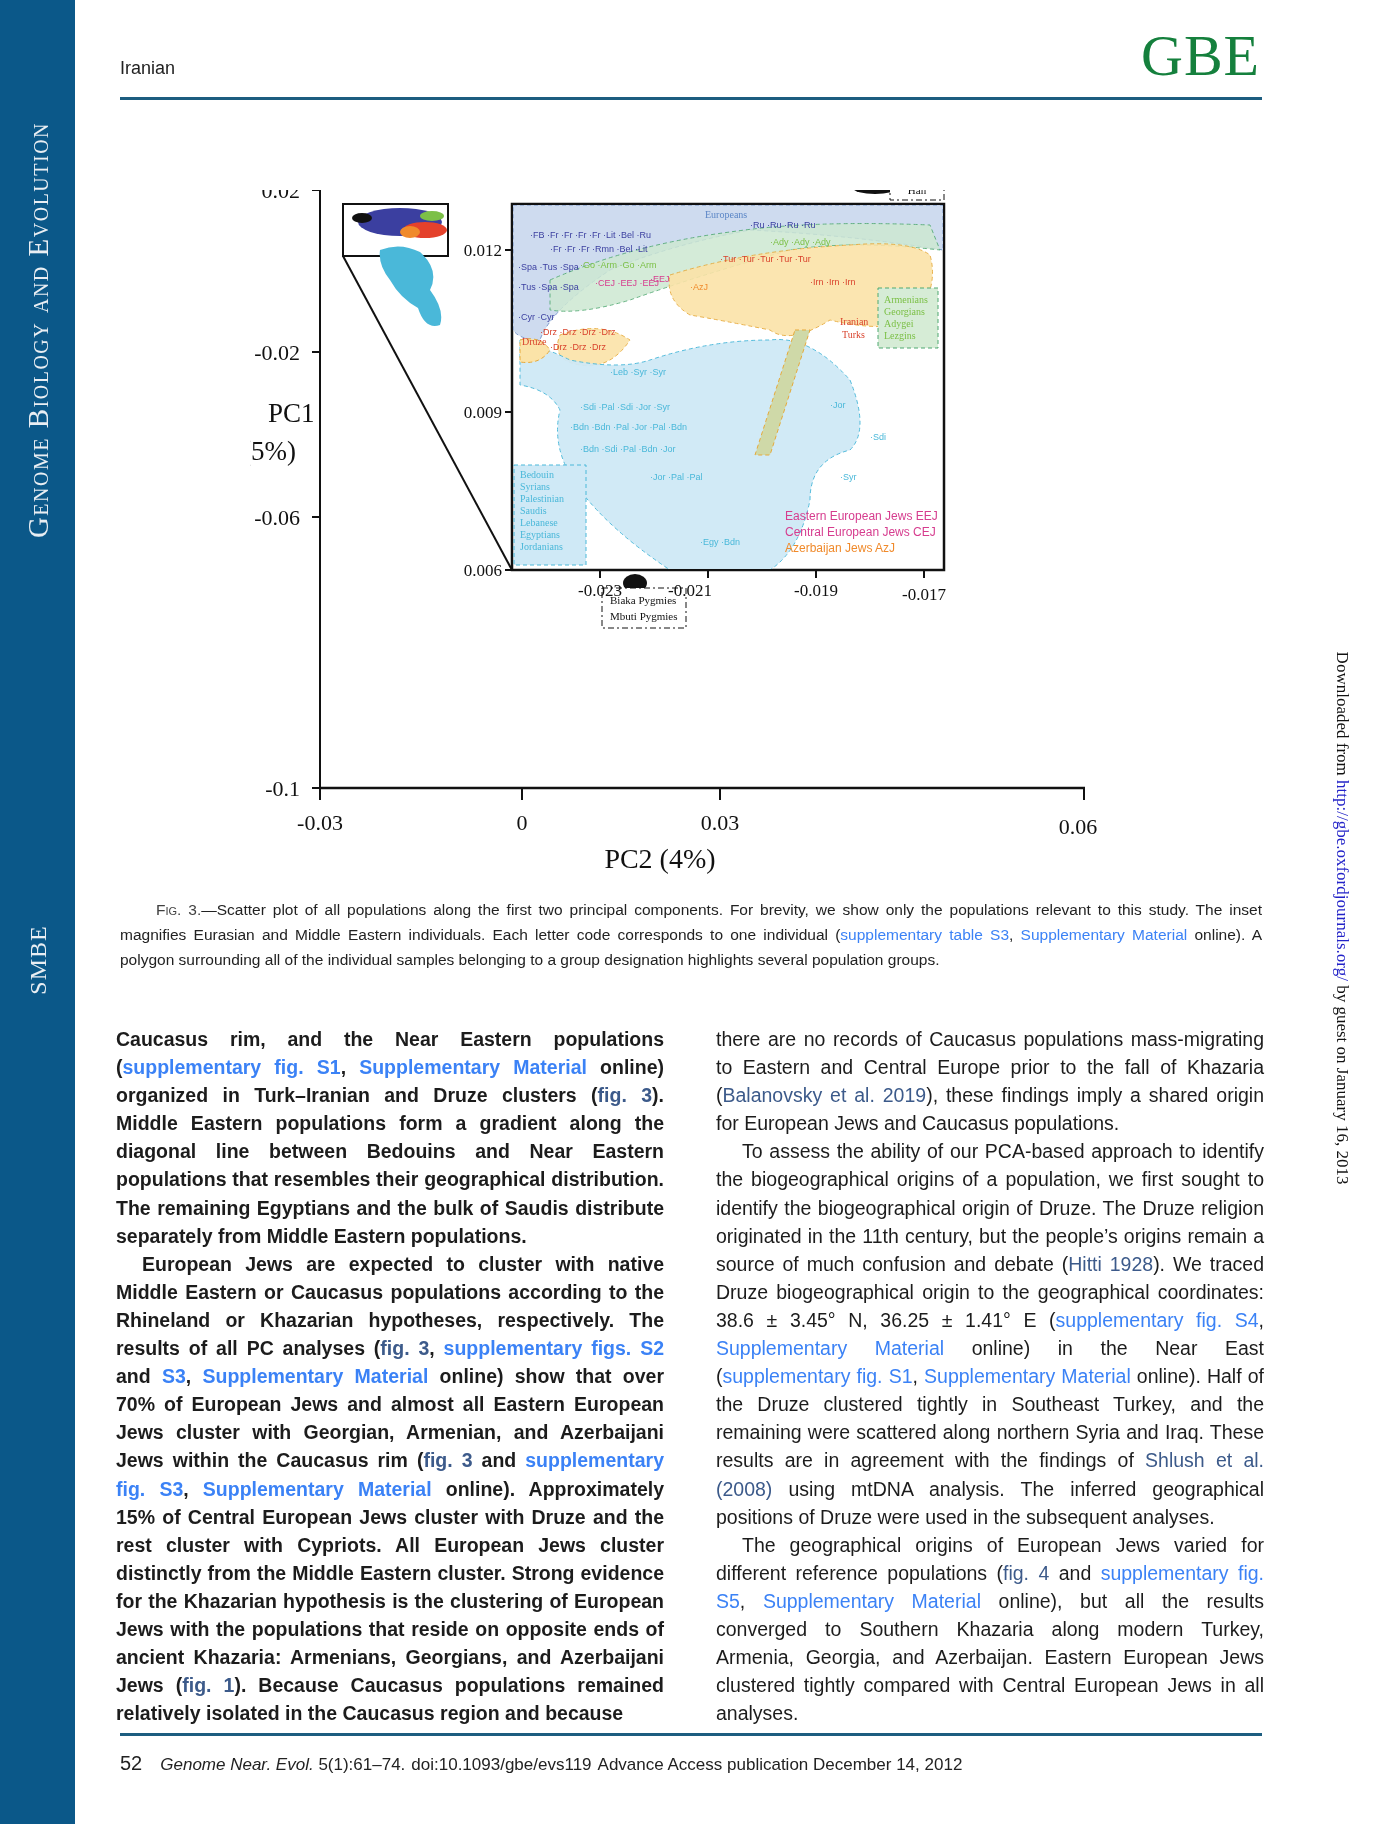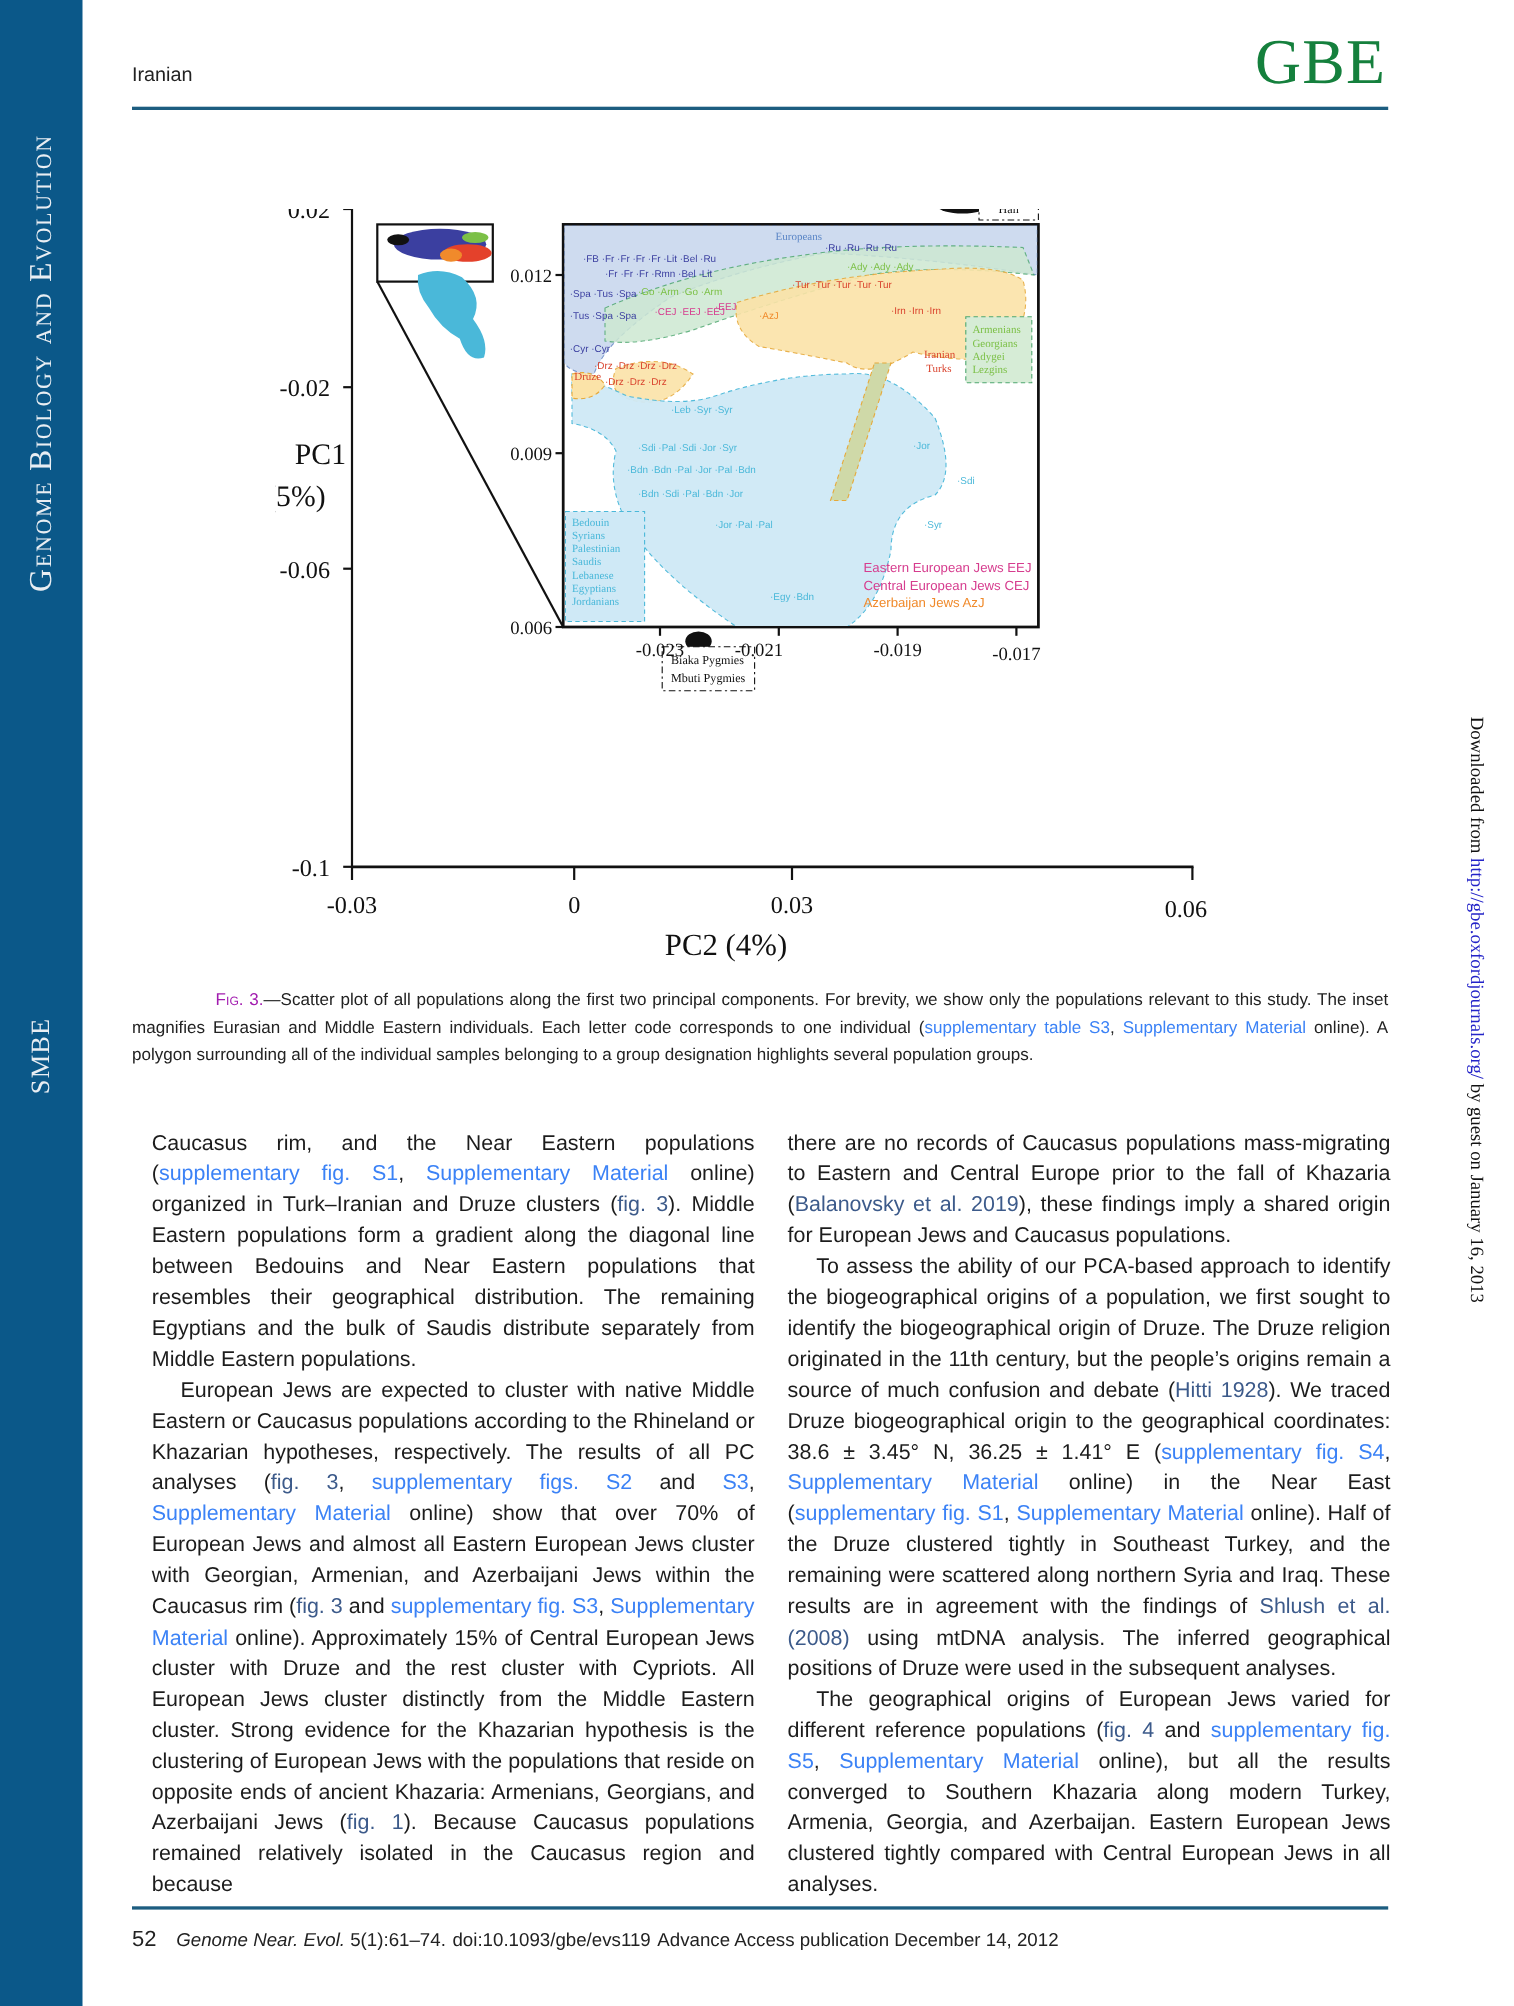--- a/index.html
+++ b/index.html
@@ -20,26 +20,26 @@
   .download-note { position: absolute; left: 1342px; top: 918px; transform: translate(-50%,-50%) rotate(90deg);
     white-space: nowrap; font-family: "Liberation Serif", serif; font-size: 17px; color: #111; }
   .download-note .link { color: #2323c8; }
 
   
   .figure { position: absolute; left: 250px; top: 190px; width: 870px; height: 700px; }
   .fig-svg { position: absolute; left: 0; top: 0; }
   .axis-txt { font-family: "Liberation Serif", serif; fill: #111; }
 
   .caption { position: absolute; left: 120px; top: 897px; width: 1142px; font-size: 15.5px; line-height: 25px; color: #222; text-align: justify; text-indent: 36px; }
-  .caption .figlabel { color: #a21caf; font-variant: small-caps; margin-left: 40px; }
+  .caption .figlabel { color: #404040; font-variant: small-caps; }
   .ref-red { color: #3b82f6; }
   .ref-blue { color: #3c5a8a; }
 
   .col { position: absolute; top: 1025px; width: 548px; font-size: 19.5px; line-height: 28.1px; color: #1c1c1c; text-align: justify; hyphens: none; }
-  .col.left { left: 138px; }
+  .col.left { left: 116px; font-weight: bold; }
   .col.right { left: 716px; }
   .col p { margin: 0; }
   .col p.indent { text-indent: 26px; }
 
   .rule-bottom { position: absolute; left: 120px; top: 1733px; width: 1142px; height: 3px; background: #1d5d80; }
   .footer { position: absolute; left: 120px; top: 1752px; font-size: 17px; color: #222; white-space: nowrap; }
   .footer .pg { font-size: 20px; margin-right: 18px; }
   .footer i { font-style: italic; }
   .footer .sp { margin-left: 6px; }
 </style>

